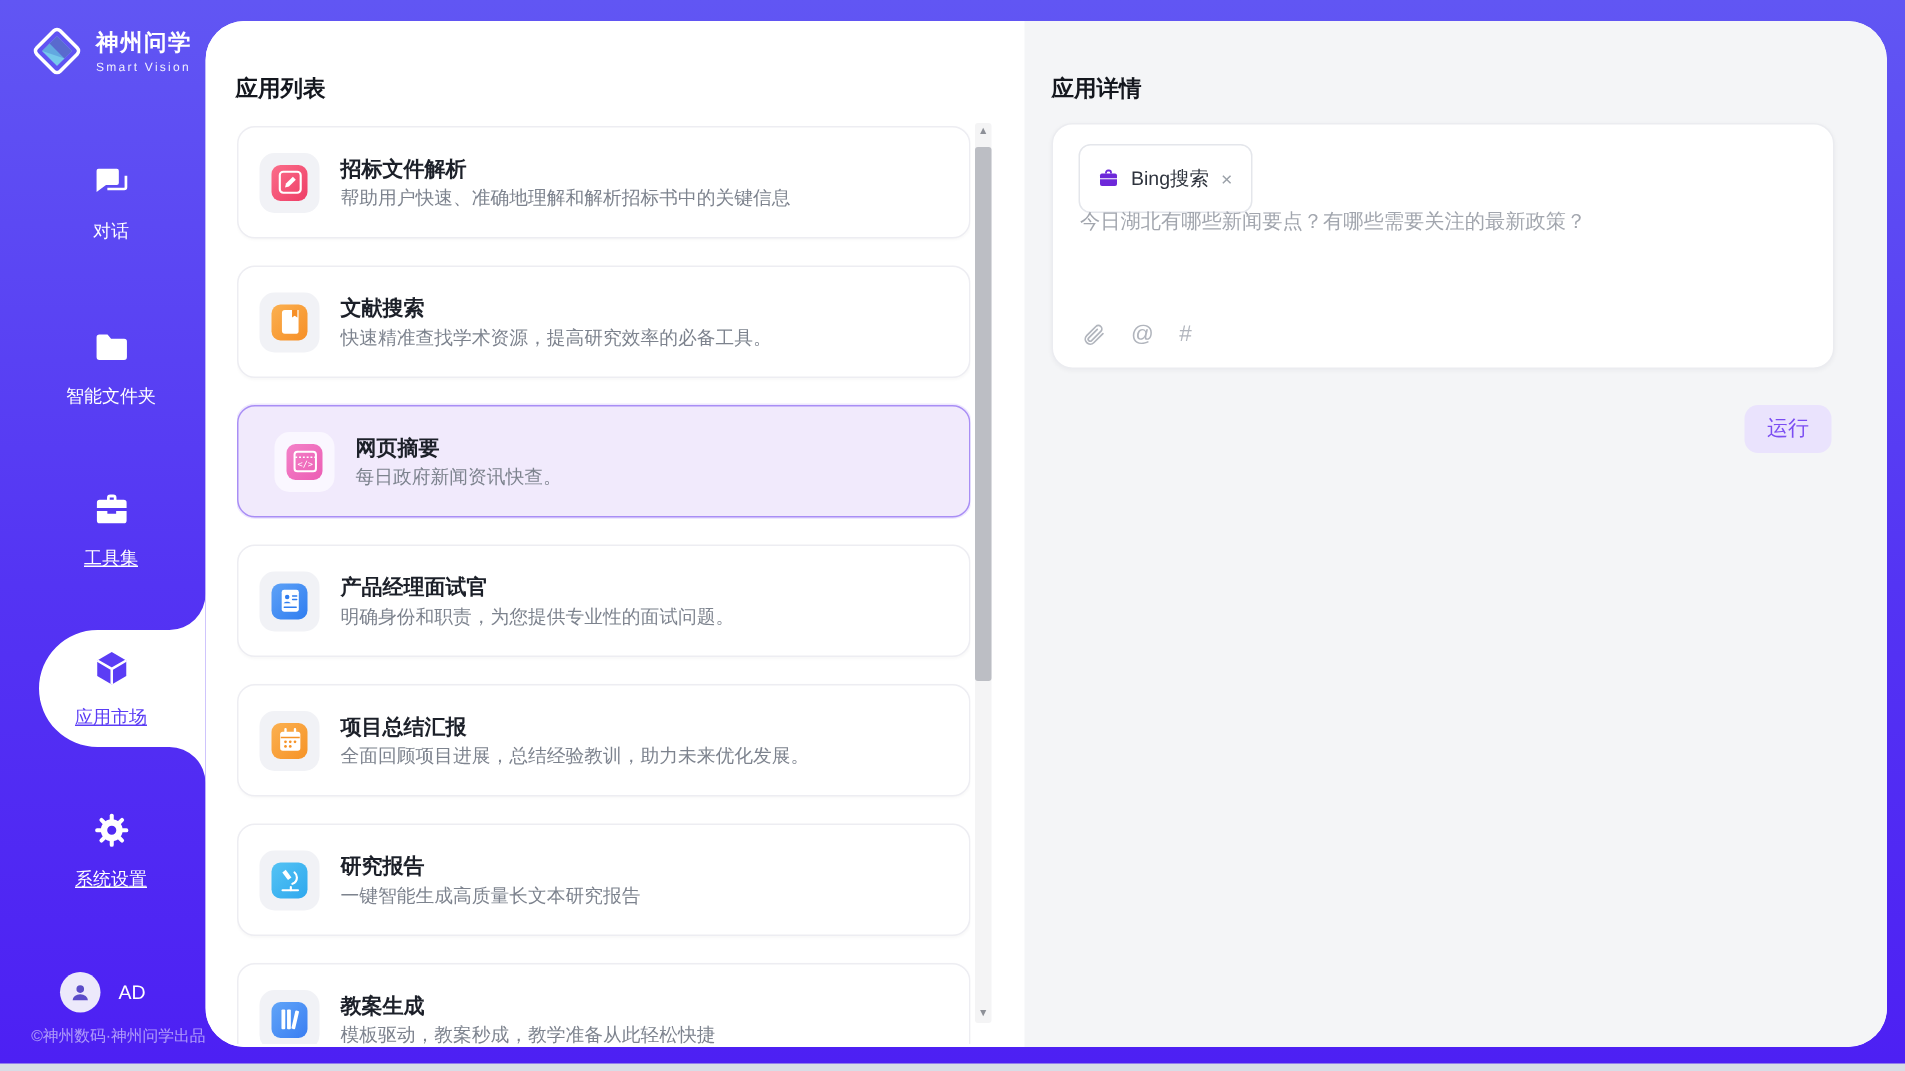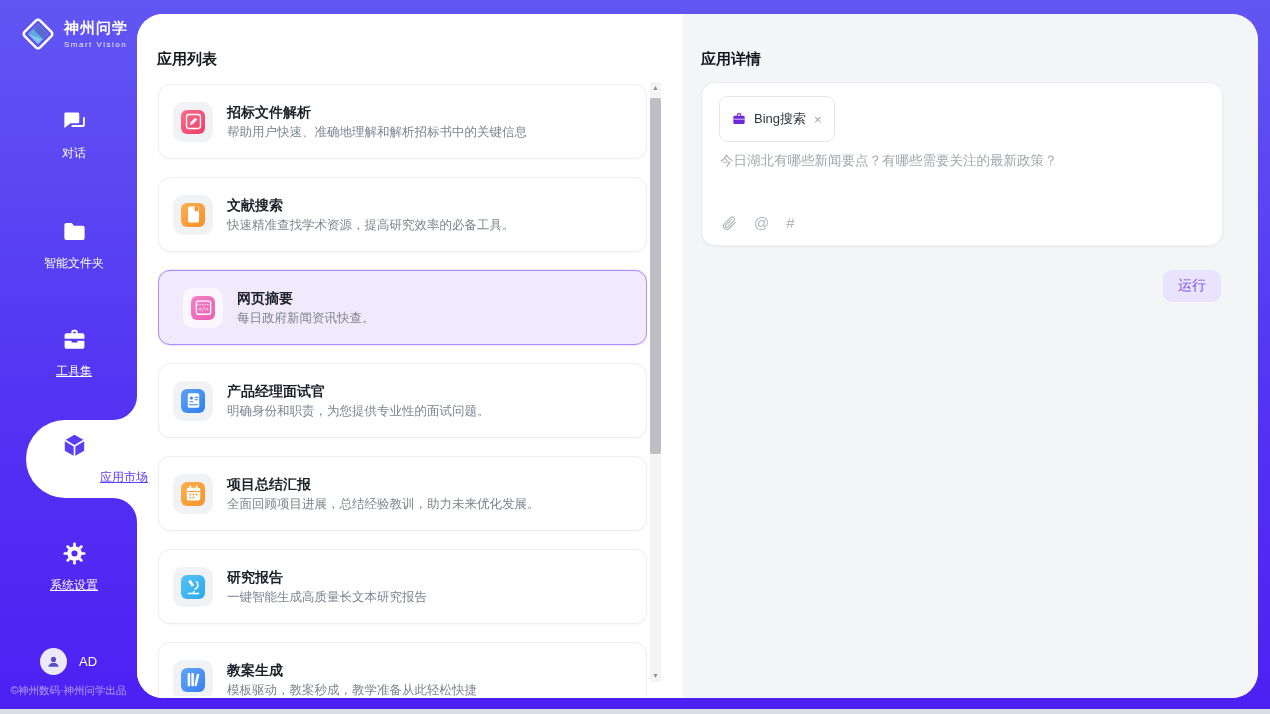--- a/index.html
+++ b/index.html
@@ -13,30 +13,30 @@
   .brand { position:absolute; left:20px; top:16px; display:flex; align-items:center; gap:8px; }
   .brand .logo { width:36px; height:36px; }
   .brand-name { font-size:15px; font-weight:bold; letter-spacing:1px; }
   .brand-sub { font-size:8px; letter-spacing:1.5px; opacity:.9; margin-top:2px; }
 
   .nav-item { position:absolute; left:0; width:148px; text-align:center; cursor:pointer; }
   .nav-item .icn { display:inline-block; width:27px; height:27px; }
   .nav-item .icn svg { width:100%; height:100%; display:block; }
   .nav-label { display:block; font-size:12px; margin-top:6px; color:#fff; }
   .nav-label.u { text-decoration:underline; }
-  .nav-item.active .nav-label { color:#5b3df5;text-align:right; }
+  .nav-item.active .nav-label { color:#5b3df5; }
 
   .bubble-svg { position:absolute; left:26px; top:396px; width:111px; height:126px; }
   .nav-item.active { z-index:2; }
 
   .user-row { position:absolute; left:0; top:648px; width:137px; display:flex; align-items:center; justify-content:center; gap:12px; }
   .avatar { width:27px; height:27px; border-radius:50%; background:#ece9fb; display:flex; align-items:center; justify-content:center; }
   .avatar svg { width:17px; height:17px; }
   .user-name { font-size:13px; color:#fff; }
-  .side-footer { position:absolute; left:0; top:684px; width:137px; text-align:center;
+  .side-footer { position:absolute; left:0; top:684px; width:137px; text-align:right;
     font-size:10.5px; color:rgba(255,255,255,.55); }
 
   
   .panel { position:absolute; left:137px; top:14px; width:1121px; height:684px;
     background:#fff; border-radius:26px; overflow:hidden; display:flex; }
 
   .list-pane { position:relative; width:546px; height:100%; background:#fff; }
   .pane-title { position:absolute; top:36px; left:20px; font-size:15px; font-weight:bold; color:#14171e; }
 
   .cards { position:absolute; left:21px; top:70px; width:489px; height:612px; overflow:hidden; }
@@ -61,21 +61,21 @@
 
   
   .detail-pane { position:relative; flex:1; height:100%; background:#f4f5f7; border-radius:0 26px 26px 0; }
   .composer { position:absolute; left:18px; top:68px; width:522px; height:164px; background:#fff;
     border:1px solid #ebecf0; border-radius:14px; box-shadow:0 1px 3px rgba(20,20,40,.04); }
   .tag { position:absolute; left:17px; top:13px; height:46px; display:inline-flex; align-items:center; gap:7px;
     padding:0 11px; border:1px solid #e4e6eb; border-radius:8px; background:#fff; }
   .tag svg { width:16px; height:16px; }
   .tag-label { font-size:13px; color:#2e333d; }
   .tag-close { font-size:13px; color:#9aa0a8; cursor:pointer; line-height:1; padding:0 1px; }
-  .prompt { position:absolute; left:18px; top:69px; width:480px; font-size:13.5px; color:#a2a6ae; cursor:text; }
+  .prompt { position:absolute; left:18px; top:56px; width:480px; font-size:13.5px; color:#a2a6ae; cursor:text; }
   .composer-tools { position:absolute; left:18px; bottom:14px; display:flex; align-items:center; gap:17px; color:#b1b5bd; }
   .composer-tools .ticon { width:17px; height:17px; cursor:pointer; display:inline-flex; align-items:center; justify-content:center; }
   .composer-tools .ticon svg { width:16px; height:16px; }
   .composer-tools .tchar { font-size:15px; color:#b1b5bd; }
 
   .run-btn { position:absolute; right:37px; top:256px; padding:7px 15px; background:#eae3fd; color:#7b4df2;
     font-size:14px; border:none; border-radius:9px; cursor:pointer; font-family:inherit; }
 </style>
 </head>
 <body>

